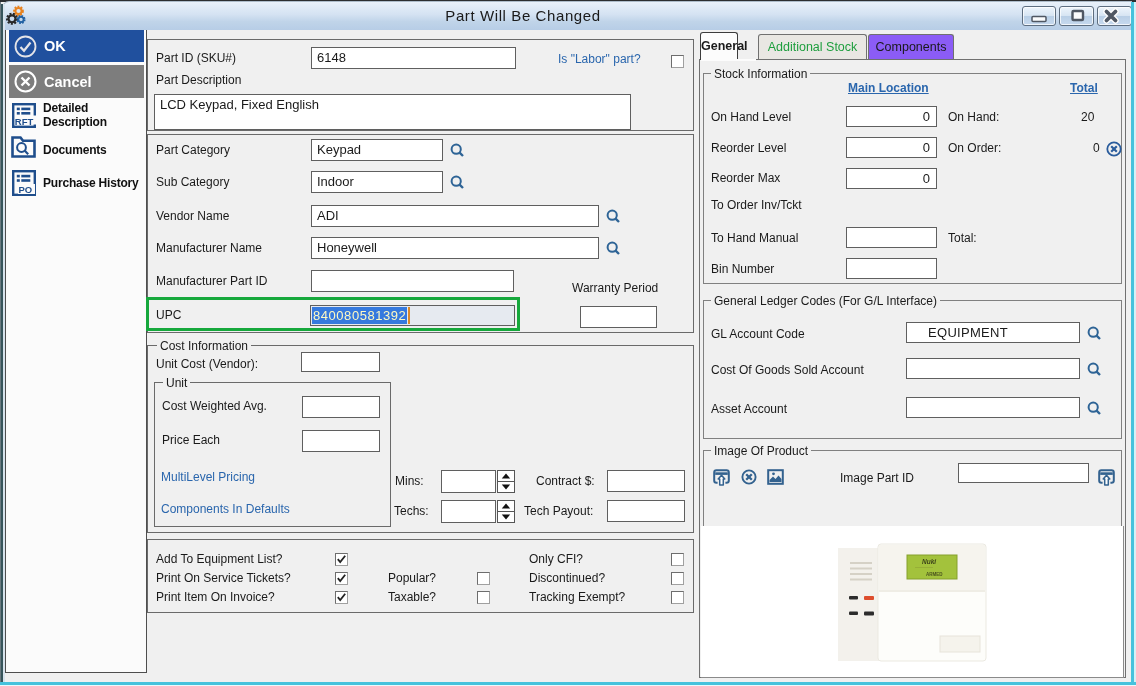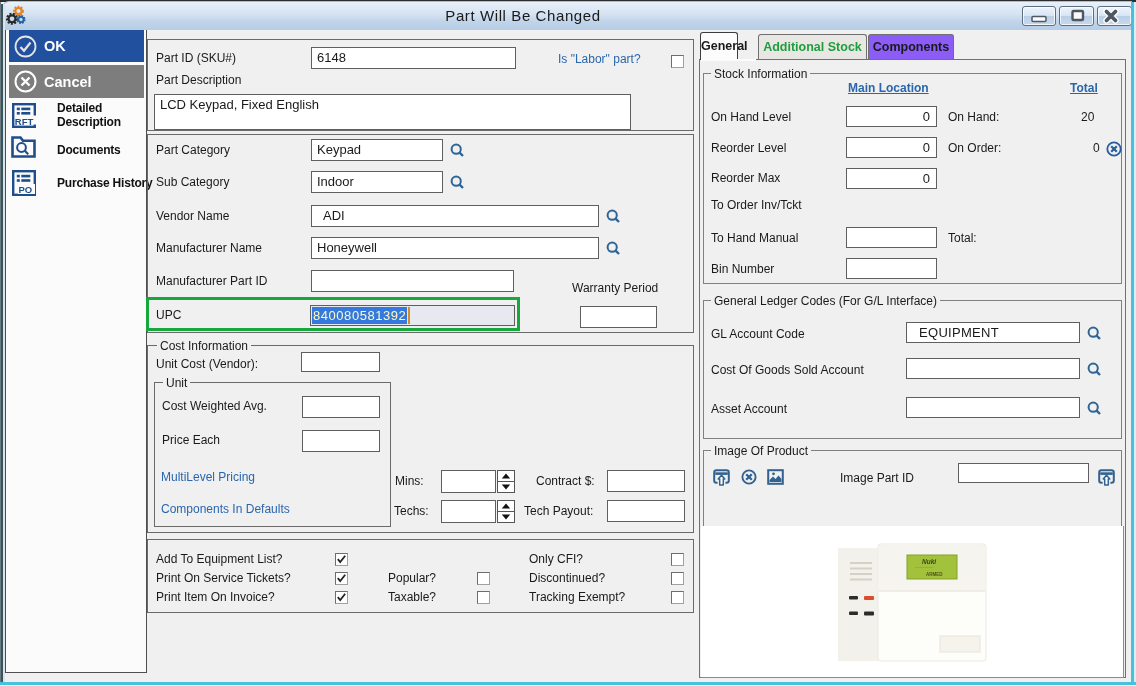--- a/index.html
+++ b/index.html
@@ -24,30 +24,30 @@
   background:linear-gradient(#eef5fc, #d7e5f3 48%, #b9cfe6 52%, #c6d9ee);
   box-shadow:inset 0 0 0 1px rgba(255,255,255,.75); }
 #btnmin { left:1022px; width:34px; }
 #btnmax { left:1059px; width:35px; }
 #btnclose { left:1097px; width:35px; }
 
 #sidebar { left:5px; top:30px; width:142px; height:643px; background:#fbfbfb; border:1px solid #4e4e4e; border-top:none; }
 #okbtn { left:9px; top:30px; width:135px; height:32px; background:#20509e; color:#fff; }
 #cancelbtn { left:9px; top:65px; width:135px; height:33px; background:#7d7d7d; color:#fff; }
 .sbtxt { font-weight:bold; font-size:14.5px; color:#fff; }
-.sitem { font-weight:bold; font-size:12px; letter-spacing:-0.2px; color:#111; line-height:13.5px;margin-left:14px; }
+.sitem { font-weight:bold; font-size:12px; letter-spacing:-0.2px; color:#111; line-height:13.5px; }
 
 .gb { border:1px solid #6a6a6a; }
 .legend { position:absolute; top:-7px; background:#f0f0f0; padding:0 3px; font-size:12px; white-space:nowrap; }
 .inp { position:absolute; background:#fff; border:1px solid #5f5f5f; font-size:13px; }
 .lbl { position:absolute; white-space:nowrap; font-size:12px; }
 .blbl { position:absolute; white-space:nowrap; font-size:12px; color:#2a66ad; }
 .cb { position:absolute; width:13px; height:13px; background:#fff; border:1px solid #a0a0a0; border-top-color:#6d6d6d; border-left-color:#6d6d6d; }
 
-.tab { position:absolute; border:1px solid #707070; border-bottom:none; border-radius:3px 3px 0 0; font-size:12.5px; text-align:center;font-weight:bold; }
+.tab { position:absolute; border:1px solid #707070; border-bottom:none; border-radius:3px 3px 0 0; font-size:12.5px; text-align:center; }
 #tabpage { left:699px; top:59px; width:427px; height:619px; border:1px solid #707070; background:#f0f0f0; }
 .rgb { position:absolute; border:1px solid #808080; }
 </style></head>
 <body>
 <div class="abs" id="topline"></div>
 <div class="abs" id="titlebar"></div>
 <div class="abs" id="title">Part Will Be Changed</div>
 
 <svg class="abs" style="left:1px;top:3px" width="28" height="26" viewBox="0 0 28 26">
   <circle cx="17.5" cy="8" r="4.4" fill="none" stroke="#e8821e" stroke-width="1.9" stroke-dasharray="1.9 1.3"></circle>
@@ -125,21 +125,21 @@
 <div class="cb" style="left:671px;top:55px"></div>
 <div class="lbl" style="left:156px;top:73px">Part Description</div>
 <div class="inp" style="left:154px;top:94px;width:477px;height:36px;line-height:20px;padding-left:5px">LCD Keypad, Fixed English</div>
 
 <div class="abs gb" style="left:147px;top:134px;width:547px;height:199px"></div>
 <div class="lbl" style="left:156px;top:143px">Part Category</div>
 <div class="inp" style="left:311px;top:139px;width:132px;height:22px;line-height:20px;padding-left:5px">Keypad</div>
 <div class="lbl" style="left:156px;top:175px">Sub Category</div>
 <div class="inp" style="left:311px;top:171px;width:132px;height:22px;line-height:20px;padding-left:5px">Indoor</div>
 <div class="lbl" style="left:156px;top:209px">Vendor Name</div>
-<div class="inp" style="left:311px;top:205px;width:288px;height:22px;line-height:20px;padding-left:11px">ADI</div>
+<div class="inp" style="left:311px;top:205px;width:288px;height:22px;line-height:20px;padding-left:5px">ADI</div>
 <div class="lbl" style="left:156px;top:241px">Manufacturer Name</div>
 <div class="inp" style="left:311px;top:237px;width:288px;height:22px;line-height:20px;padding-left:5px">Honeywell</div>
 <div class="lbl" style="left:156px;top:274px">Manufacturer Part ID</div>
 <div class="inp" style="left:311px;top:270px;width:203px;height:22px"></div>
 <div class="lbl" style="left:572px;top:281px">Warranty Period</div>
 <div class="abs" style="left:146px;top:297px;width:374px;height:34px;border:3px solid #16a83c"></div>
 <div class="lbl" style="left:156px;top:308px">UPC</div>
 <div class="inp" style="left:310px;top:305px;width:205px;height:21px;background:#e6eaf0">
     <span style="position:absolute;left:1px;top:1px;background:#3579de;color:#fef9c3;line-height:17px;padding:0 1px;letter-spacing:.55px">840080581392</span>
     <span style="position:absolute;left:97px;top:1px;width:2px;height:17px;background:#d9882a"></span>
@@ -268,21 +268,21 @@
   </svg>
 <svg class="abs" style="left:1087px;top:362px" width="15" height="15" viewBox="0 0 15 15">
     <circle cx="6.2" cy="6.2" r="4.6" fill="none" stroke="#2e6496" stroke-width="2"></circle>
     <path d="M9.6 9.6 L13 13" stroke="#2e6496" stroke-width="2.4"></path>
   </svg>
 <svg class="abs" style="left:1087px;top:401px" width="15" height="15" viewBox="0 0 15 15">
     <circle cx="6.2" cy="6.2" r="4.6" fill="none" stroke="#2e6496" stroke-width="2"></circle>
     <path d="M9.6 9.6 L13 13" stroke="#2e6496" stroke-width="2.4"></path>
   </svg>
 <div class="lbl" style="left:711px;top:327px">GL Account Code</div>
-<div class="inp" style="left:906px;top:322px;width:174px;height:21px;line-height:19px;padding-left:12px;letter-spacing:.3px">EQUIPMENT</div>
+<div class="inp" style="left:906px;top:322px;width:174px;height:21px;line-height:19px;padding-left:21px;letter-spacing:.3px">EQUIPMENT</div>
 <div class="lbl" style="left:711px;top:363px">Cost Of Goods Sold Account</div>
 <div class="inp" style="left:906px;top:358px;width:174px;height:21px"></div>
 <div class="lbl" style="left:711px;top:402px">Asset Account</div>
 <div class="inp" style="left:906px;top:397px;width:174px;height:21px"></div>
 
 <div class="abs rgb" style="left:703px;top:450px;width:419px;height:222px">
   <span class="legend" style="left:7px">Image Of Product</span>
 </div>
 <svg class="abs" style="left:713px;top:469px" width="17" height="17" viewBox="0 0 17 17">
   <rect x="1.2" y="1.2" width="14.6" height="12.6" rx="2.2" fill="none" stroke="#33628f" stroke-width="2"></rect>

